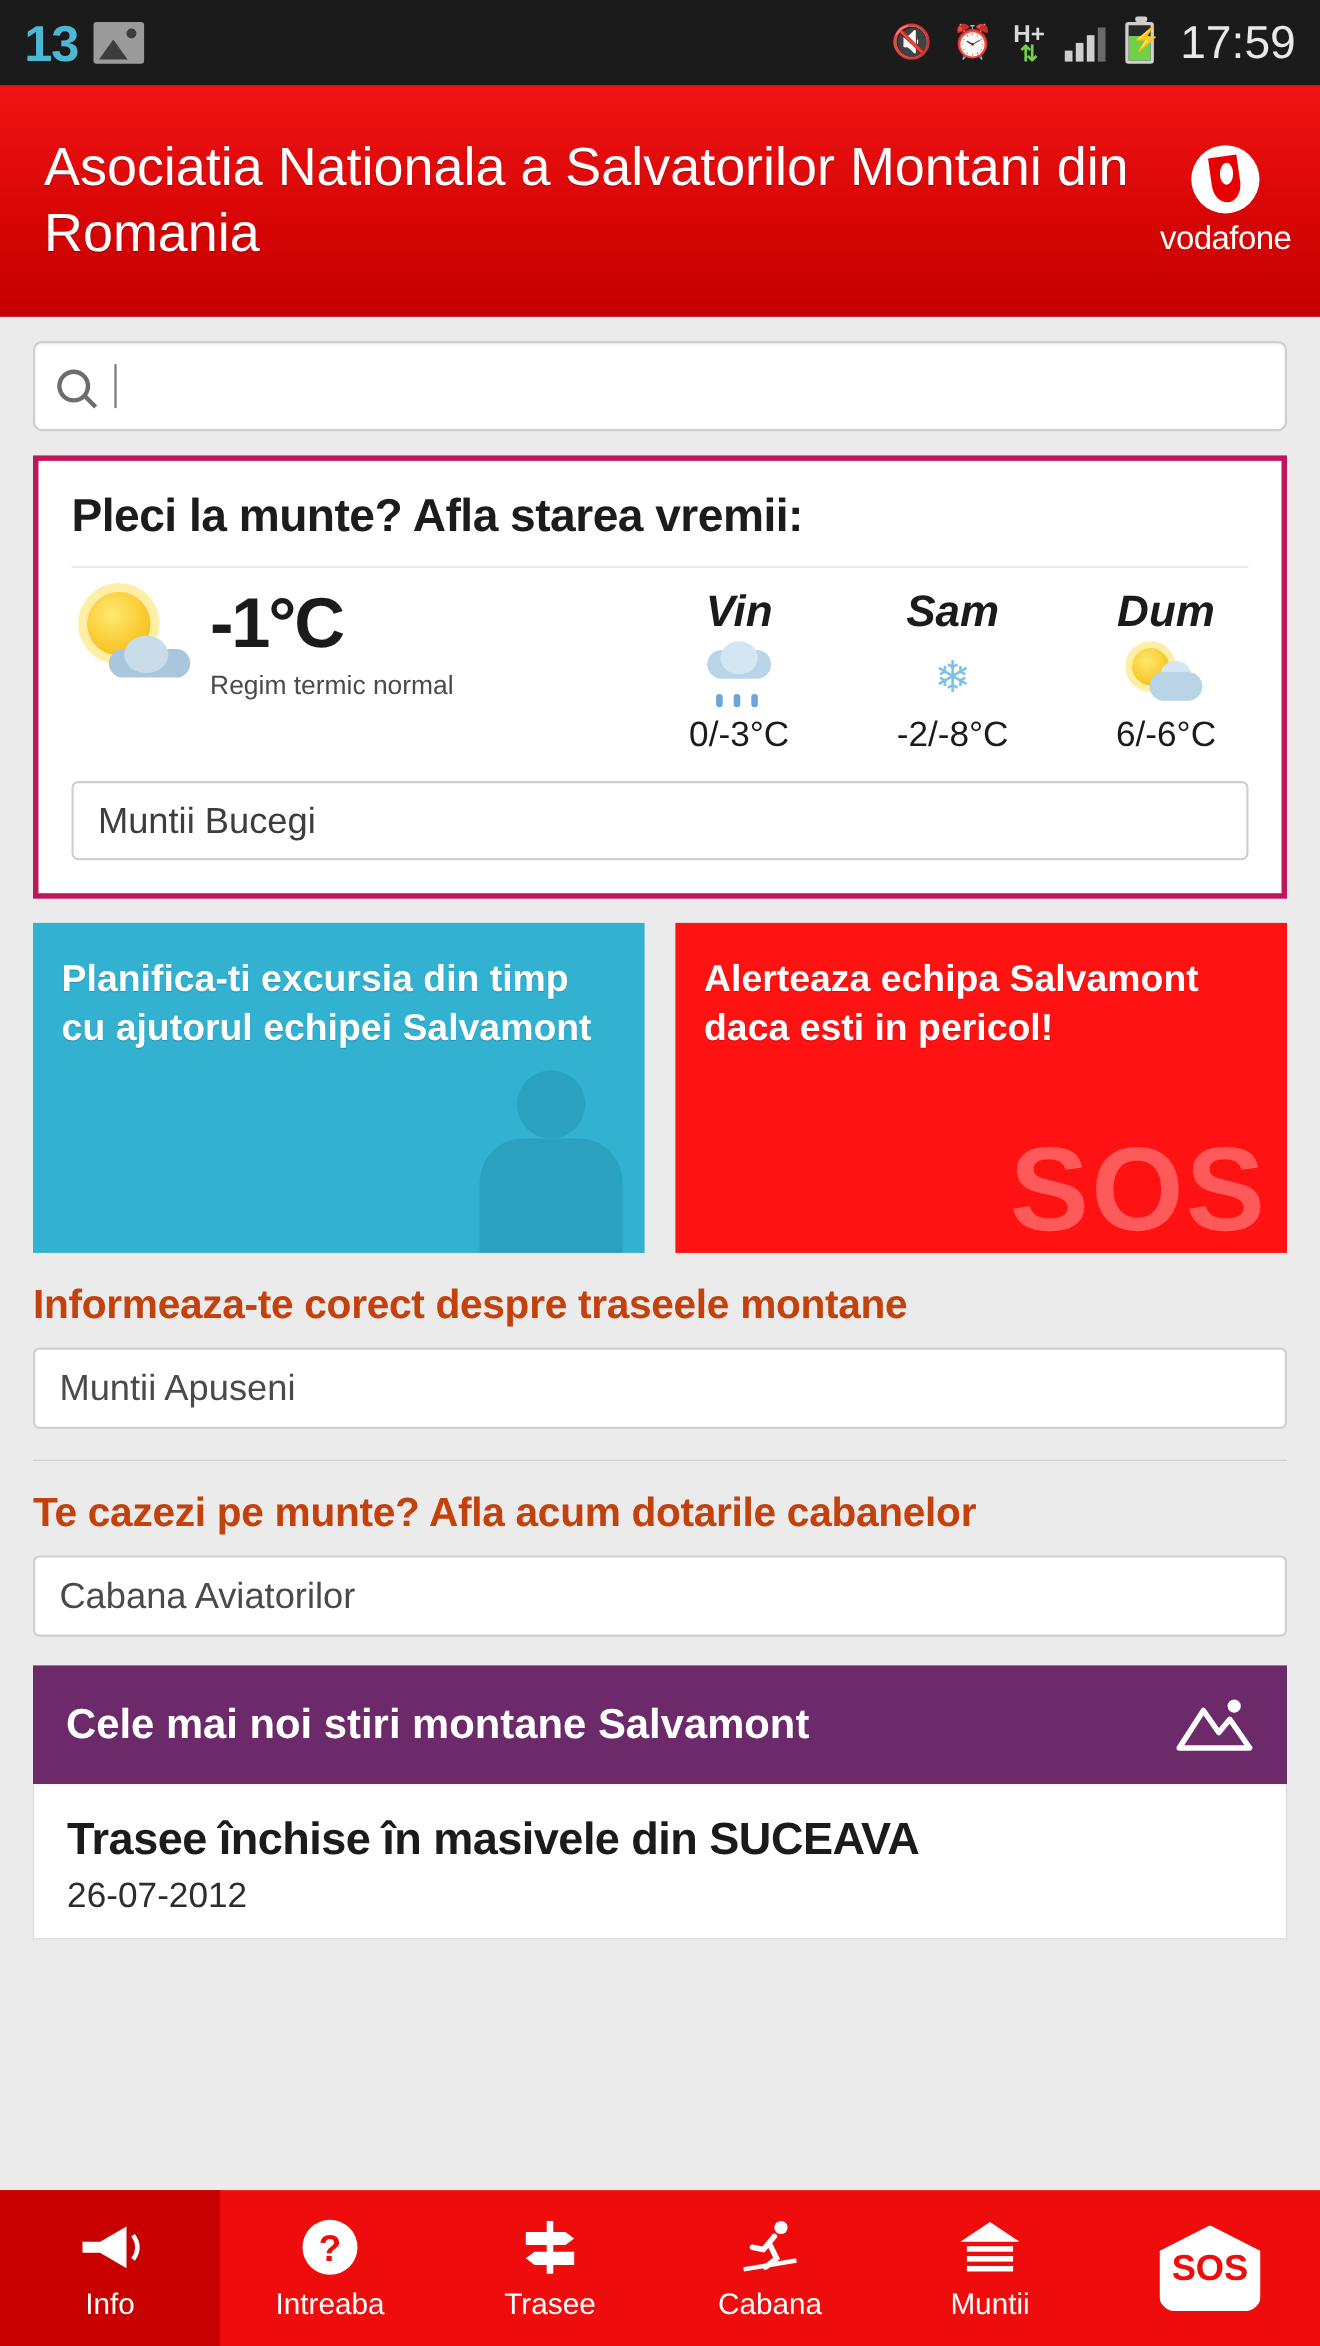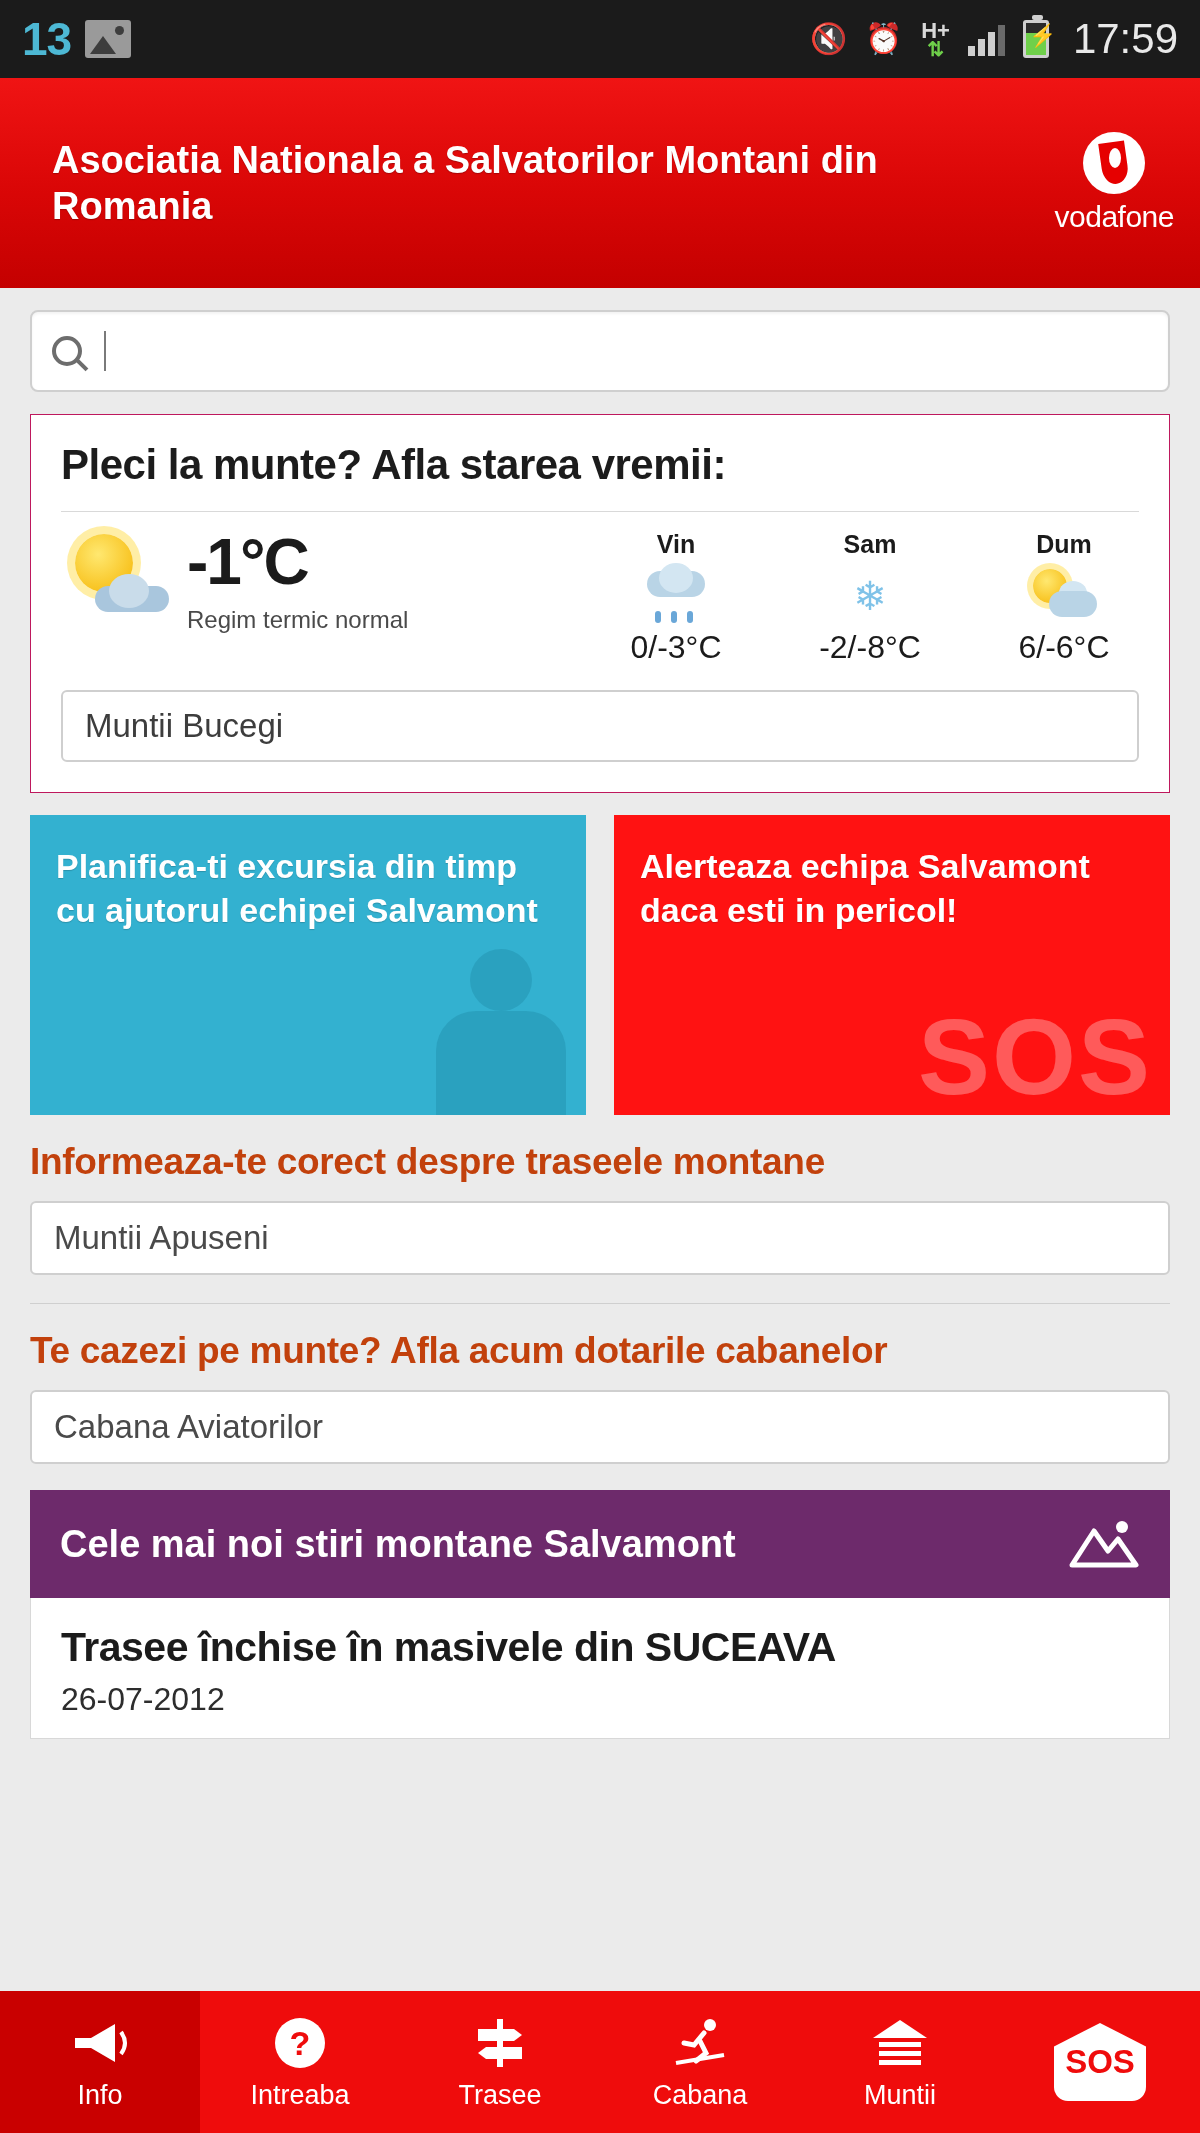--- a/index.html
+++ b/index.html
@@ -144,24 +144,24 @@
   }
   .logo .ring {
     position:absolute;inset:9px;border-radius:50%;border:3px solid #2a2a2a;
   }
   .logo .rom {
     position:absolute;left:0;right:0;bottom:24px;text-align:center;
     font-size:11px;font-weight:bold;color:#1b1b1b;letter-spacing:0.5px;
   }
   .apptitle {
     color: #ffffff;
-    font-size: 38px;
-    font-weight: bold;
+    font-size: 49px;
+    font-weight: normal;
     line-height: 1.22;
-    margin-left: 26px;
+    margin-left: 14px;
     flex: 1 1 auto;
     text-shadow: 0 1px 1px rgba(0,0,0,.25);
   }
   .carrier { text-align: center; flex: 0 0 auto; margin-left: 10px; }
   .carrier .mark {
     width: 62px; height: 62px; border-radius: 50%;
     background: #ffffff; margin: 0 auto 6px;
     position: relative; overflow: hidden;
   }
   .carrier .mark:before {
@@ -206,21 +206,21 @@
     width: 2px; height: 40px; background: #7a7a7a; margin-left: 22px;
   }
   .searchbar input {
     flex: 1 1 auto; border: 0; outline: none; font-size: 32px;
     color: #333; padding-left: 10px; background: transparent;
     font-family: "Liberation Sans", sans-serif;
   }
 
   .card {
     background: #ffffff;
-    border: 1px solid #be185d;
+    border: 5px solid #be185d;
     margin-top: 22px;
     padding: 26px 30px 30px;
   }
   .card h2 {
     font-size: 42px;
     color: #1c1c1c;
     font-weight: bold;
     letter-spacing: -0.5px;
   }
   .hr { height: 1px; background: #d9d9d9; margin: 22px 0 18px; }
@@ -242,21 +242,21 @@
     background:#a9c6dd;border-radius:14px;
   }
   .cloud:after{
     content:"";position:absolute;left:14px;top:0;width:40px;height:34px;
     background:#c9dcea;border-radius:50%;
   }
   .wtemp { font-size: 64px; font-weight: bold; color: #1b1b1b; line-height: 1; letter-spacing: -2px;}
   .wdesc { font-size: 24px; color: #4a4a4a; margin-top: 12px; text-align: right; }
   .wdays { display: flex; margin-left: auto; gap: 44px; }
   .wday { text-align: center; width: 150px; }
-  .wday .dname { font-size: 25px; font-weight: bold; color:#1b1b1b; }
+  .wday .dname { font-size: 40px; font-weight: bold; color:#1b1b1b;font-style:italic; }
   .wday .dicon { height: 62px; display:flex; align-items:center; justify-content:center; margin: 6px 0 2px;}
   .wday .dtemp { font-size: 32px; color: #1b1b1b; }
 
   .ic-rain { position: relative; width: 70px; height: 54px; }
   .ic-rain .c1 { position:absolute; left:6px; top:2px; width:58px; height:26px; background:#b9d4e6; border-radius:14px;}
   .ic-rain .c2 { position:absolute; left:18px; top:-6px; width:34px; height:30px; background:#d3e6f2; border-radius:50%;}
   .ic-rain .d { position:absolute; bottom:0; width:6px; height:12px; background:#6aa7d8; border-radius:3px;}
   .ic-rain .d:nth-child(3){left:14px;} .ic-rain .d:nth-child(4){left:30px;} .ic-rain .d:nth-child(5){left:46px;}
   .ic-snow { font-size: 40px; color:#7fc2e8; line-height:1; }
   .ic-sunc { position: relative; width: 70px; height: 54px; }

